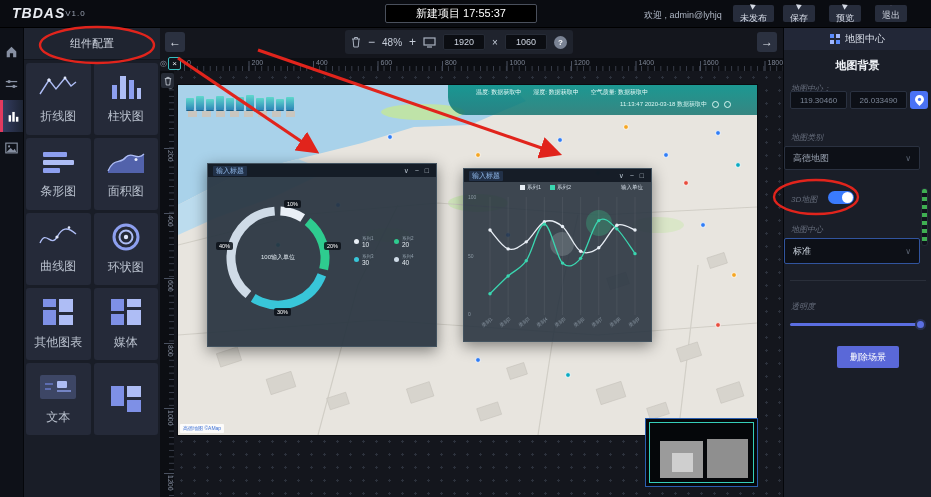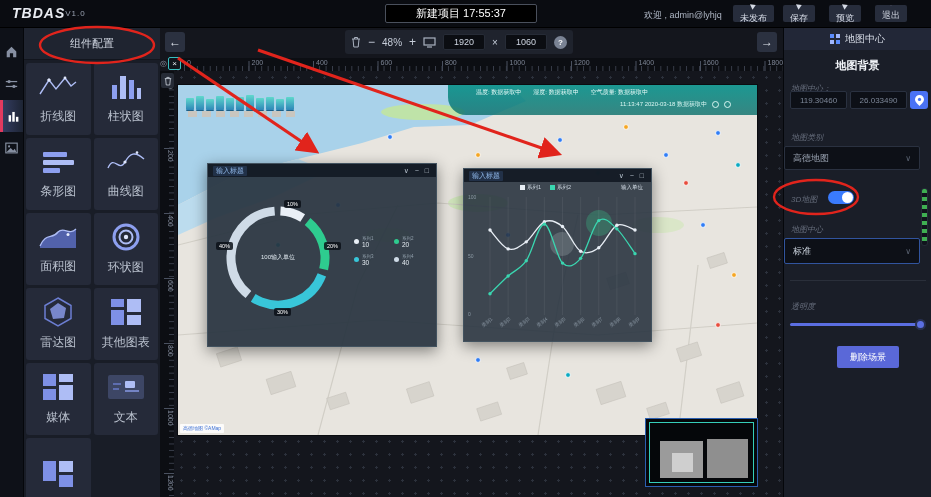--- a/index.html
+++ b/index.html
@@ -191,48 +191,41 @@
       <div class="tile">
         <svg width="40" height="28" viewBox="0 0 40 28">
             <rect x="5" y="4" width="24" height="5" rx="1" fill="#8d9fef"></rect>
             <rect x="5" y="12" width="31" height="5" rx="1" fill="#aebdf5"></rect>
             <rect x="5" y="20" width="17" height="5" rx="1" fill="#8d9fef"></rect>
           </svg>
         <span class="tile-label">条形图</span>
       </div>
       <div class="tile">
         <svg width="40" height="28" viewBox="0 0 40 28">
+            <path d="M2 23 C8 9 14 17 20 9 C26 3 31 13 38 6 L38 25 L2 25 Z" fill="#5a6cc0" opacity=".85"></path>
+            <path d="M2 23 C8 9 14 17 20 9 C26 3 31 13 38 6" fill="none" stroke="#aebdf5" stroke-width="1.3"></path>
+            <circle cx="30" cy="11.5" r="1.5" fill="#e8edfd"></circle>
+          </svg>
+        <span class="tile-label">面积图</span>
+      </div>
+      <div class="tile">
+        <svg width="40" height="28" viewBox="0 0 40 28">
             <path d="M2 20 C8 6 13 25 19 14 C24 5 29 3 38 11" fill="none" stroke="#aebdf5" stroke-width="1.4"></path>
             <circle cx="19" cy="14" r="1.6" fill="#dfe6fb"></circle>
             <circle cx="31" cy="4.6" r="1.3" fill="#dfe6fb"></circle>
           </svg>
         <span class="tile-label">曲线图</span>
-      </div>
-      <div class="tile">
-        <svg width="40" height="28" viewBox="0 0 40 28">
-            <path d="M2 23 C8 9 14 17 20 9 C26 3 31 13 38 6 L38 25 L2 25 Z" fill="#5a6cc0" opacity=".85"></path>
-            <path d="M2 23 C8 9 14 17 20 9 C26 3 31 13 38 6" fill="none" stroke="#aebdf5" stroke-width="1.3"></path>
-            <circle cx="30" cy="11.5" r="1.5" fill="#e8edfd"></circle>
-          </svg>
-        <span class="tile-label">面积图</span>
       </div>
       <div class="tile">
         <svg width="30" height="30" viewBox="0 0 30 30">
             <circle cx="15" cy="15" r="12" fill="none" stroke="#8d9fef" stroke-width="3"></circle>
             <circle cx="15" cy="15" r="6.5" fill="none" stroke="#aebdf5" stroke-width="2"></circle>
             <circle cx="15" cy="15" r="2.2" fill="#dfe6fb"></circle>
           </svg>
         <span class="tile-label">环状图</span>
-      </div>
-      <div class="tile">
-        <svg width="32" height="30" viewBox="0 0 32 30">
-            <polygon points="16,1 29,8.5 29,21.5 16,29 3,21.5 3,8.5" fill="none" stroke="#6c7ed2" stroke-width="1.5"></polygon>
-            <polygon points="16,6 24,11 22,21 11,22 8,12" fill="#8d9fef" opacity=".8"></polygon>
-          </svg>
-        <span class="tile-label">雷达图</span>
       </div>
       <div class="tile">
         <svg width="34" height="30" viewBox="0 0 34 30">
             <rect x="2" y="2" width="13" height="8" fill="#7e90e6"></rect>
             <rect x="18" y="2" width="14" height="13" fill="#aebdf5"></rect>
             <rect x="2" y="13" width="13" height="15" fill="#7e90e6"></rect>
             <rect x="18" y="18" width="14" height="10" fill="#aebdf5"></rect>
           </svg>
         <span class="tile-label">其他图表</span>
       </div>

